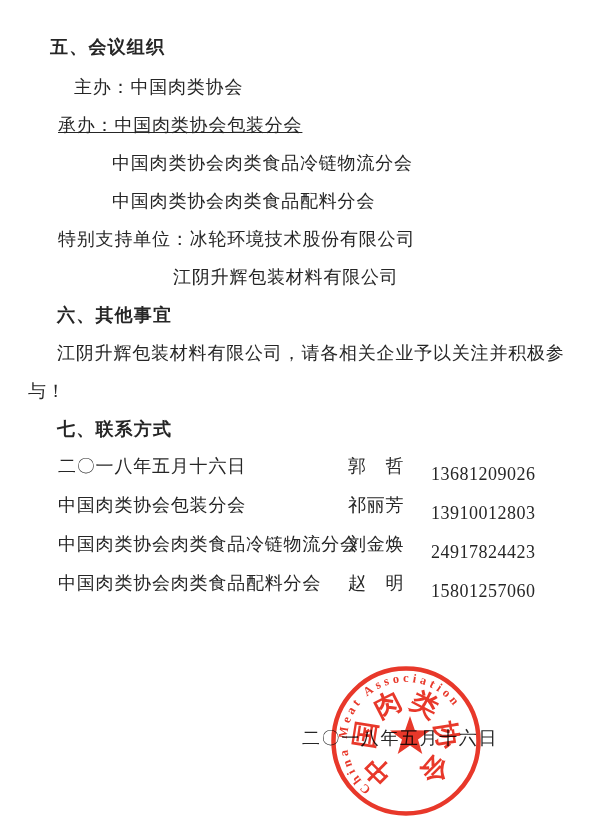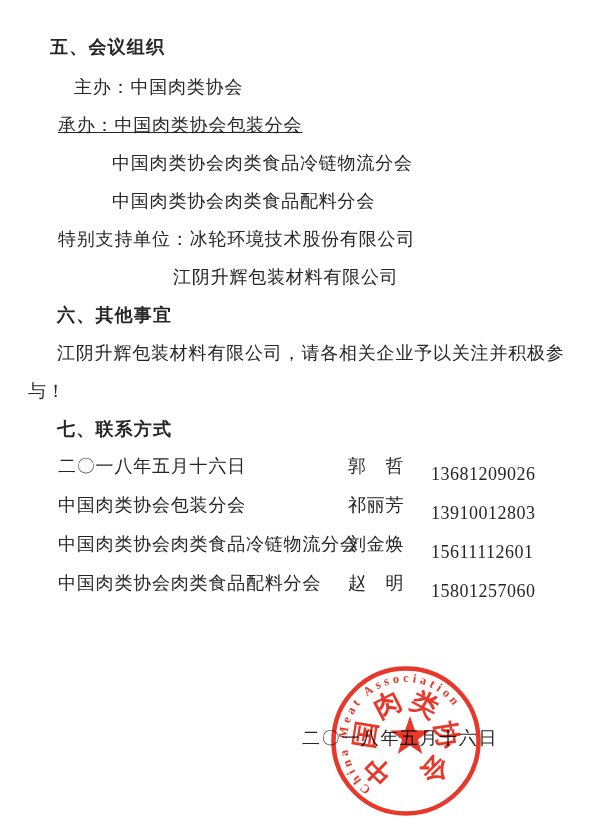--- a/index.html
+++ b/index.html
@@ -72,21 +72,21 @@
     <span class="contact-phone">13681209026</span>
   </div>
   <div class="contact-row" style="top:493px;">
     <span class="contact-org">中国肉类协会包装分会</span>
     <span class="contact-name">祁丽芳</span>
     <span class="contact-phone">13910012803</span>
   </div>
   <div class="contact-row" style="top:532px;">
     <span class="contact-org">中国肉类协会肉类食品冷链物流分会</span>
     <span class="contact-name">刘金焕</span>
-    <span class="contact-phone">15611112601</span>
+    <span class="contact-phone">24917824423</span>
   </div>
   <div class="contact-row" style="top:571px;">
     <span class="contact-org">中国肉类协会肉类食品配料分会</span>
     <span class="contact-name">赵　明</span>
     <span class="contact-phone">15801257060</span>
   </div>
 
   <div class="date-line">二〇一八年五月十六日</div>
 
   <div class="stamp">

